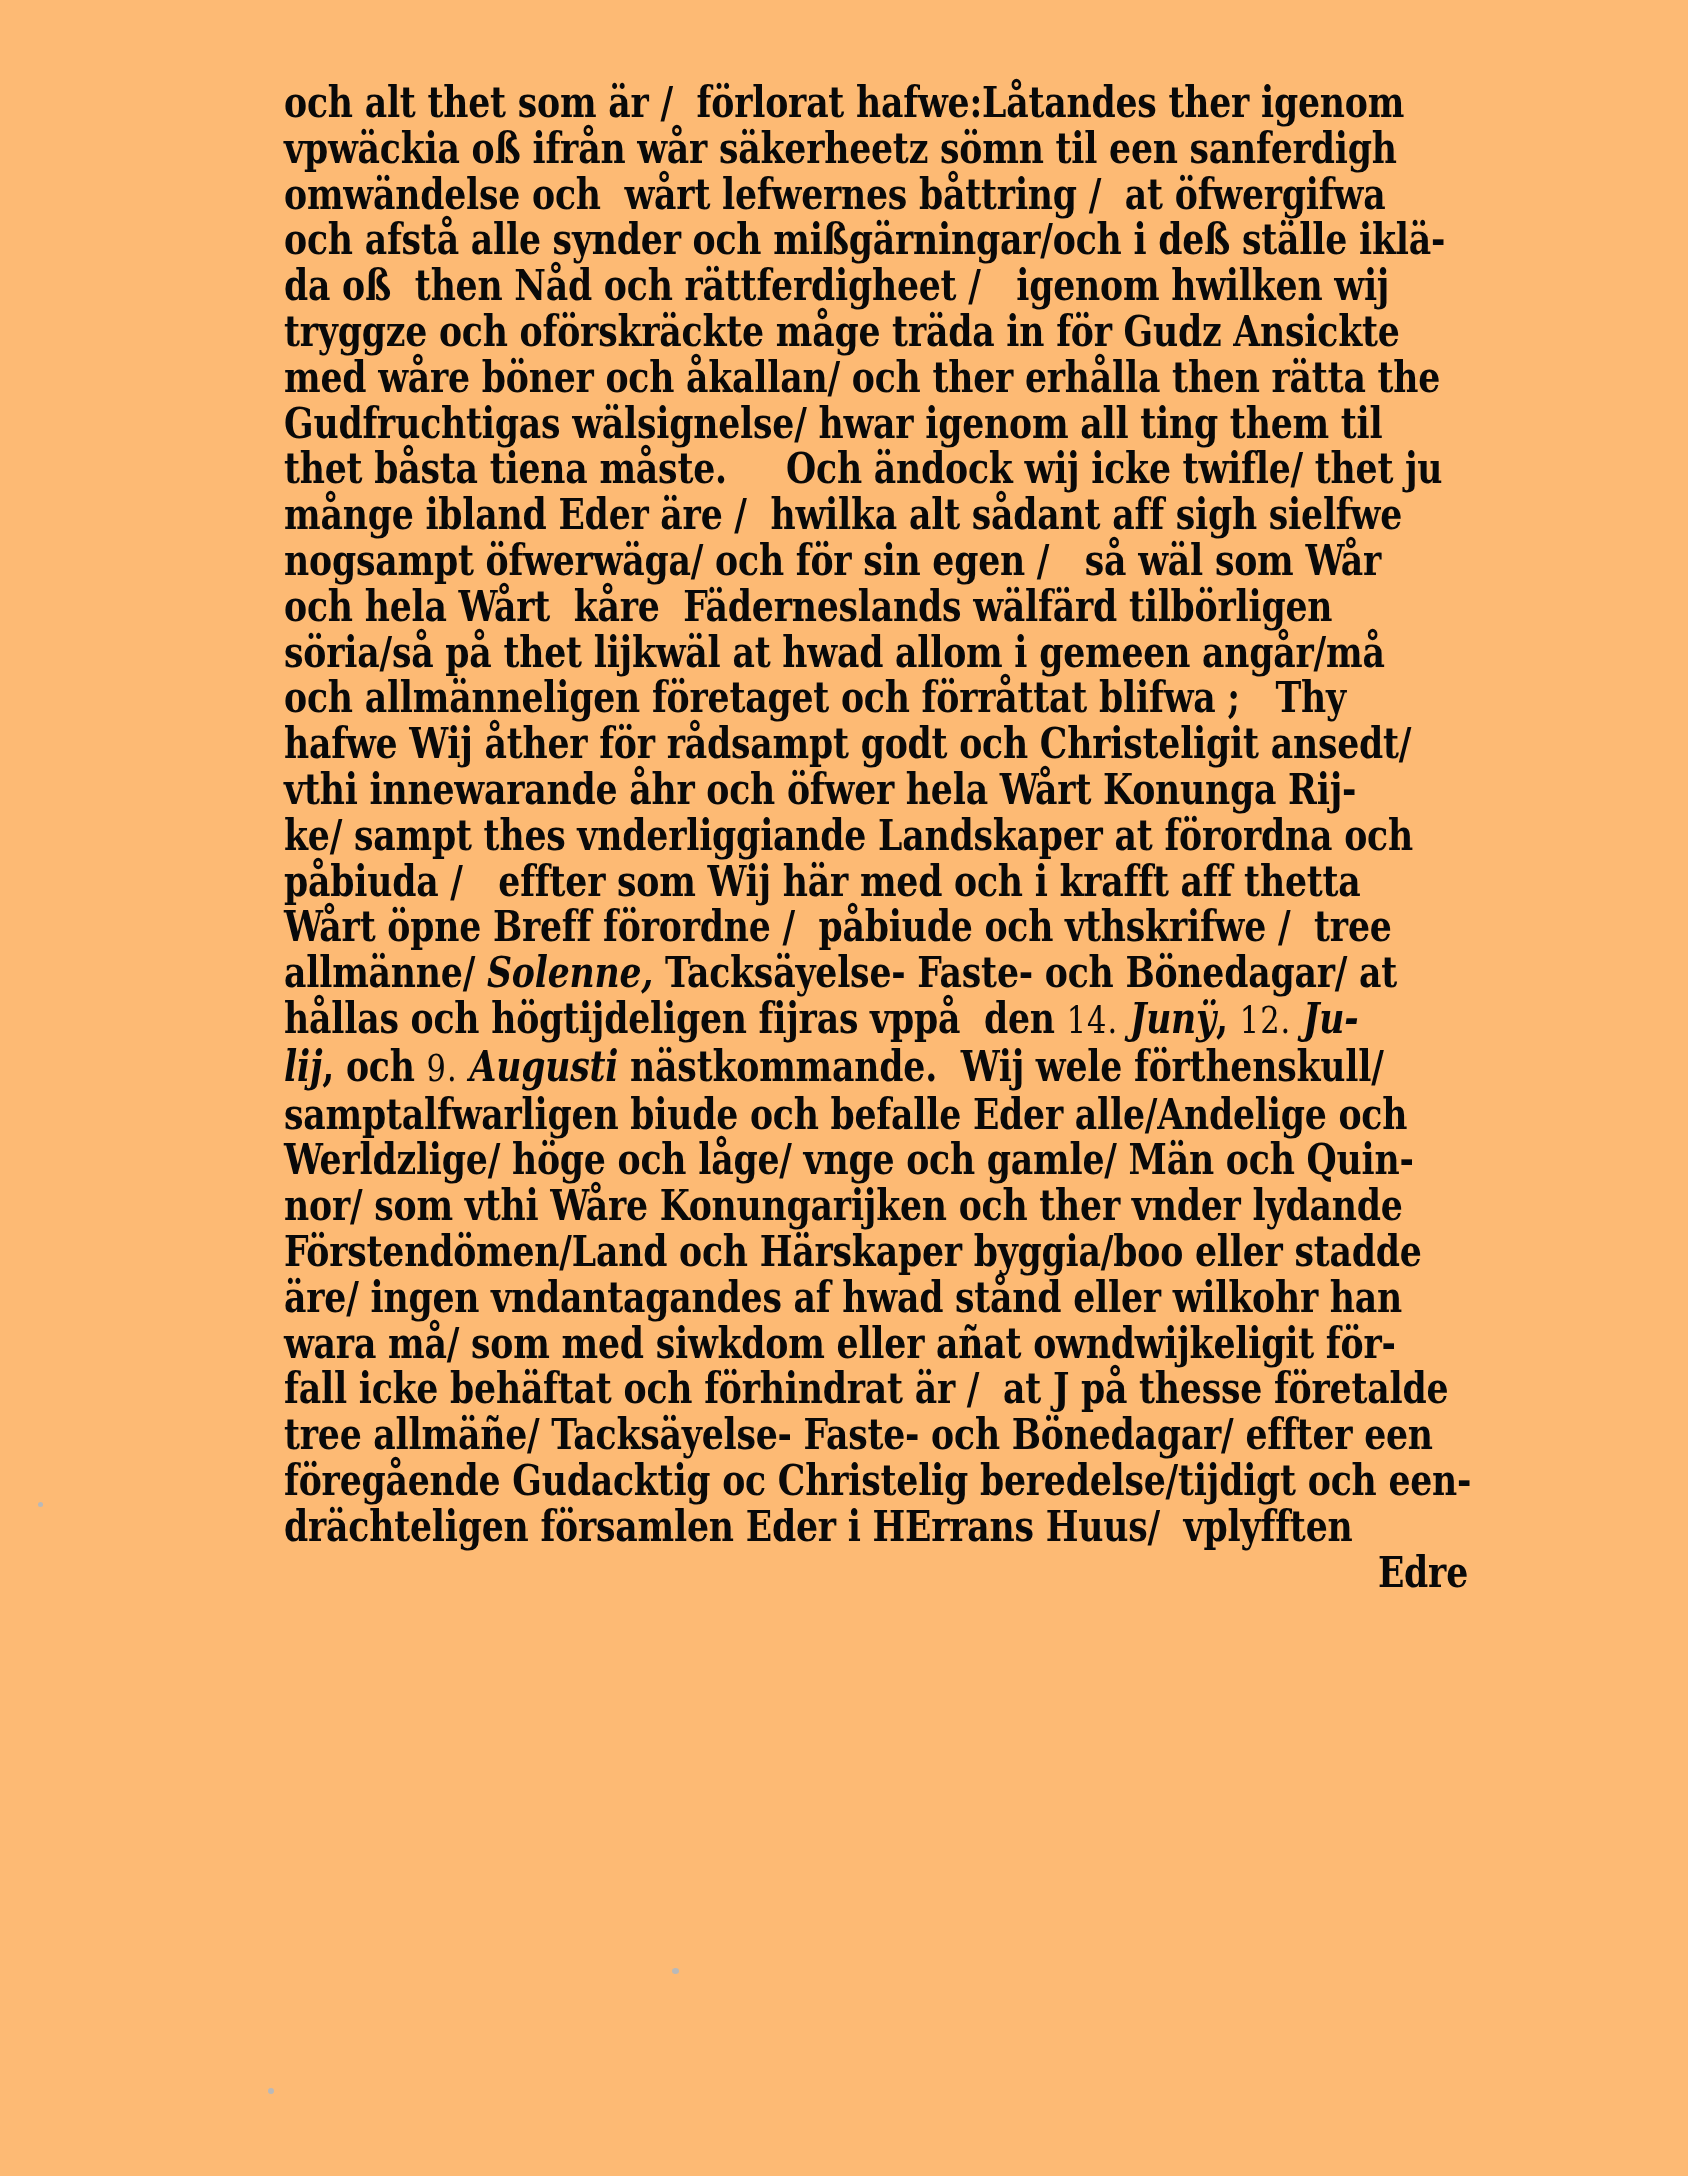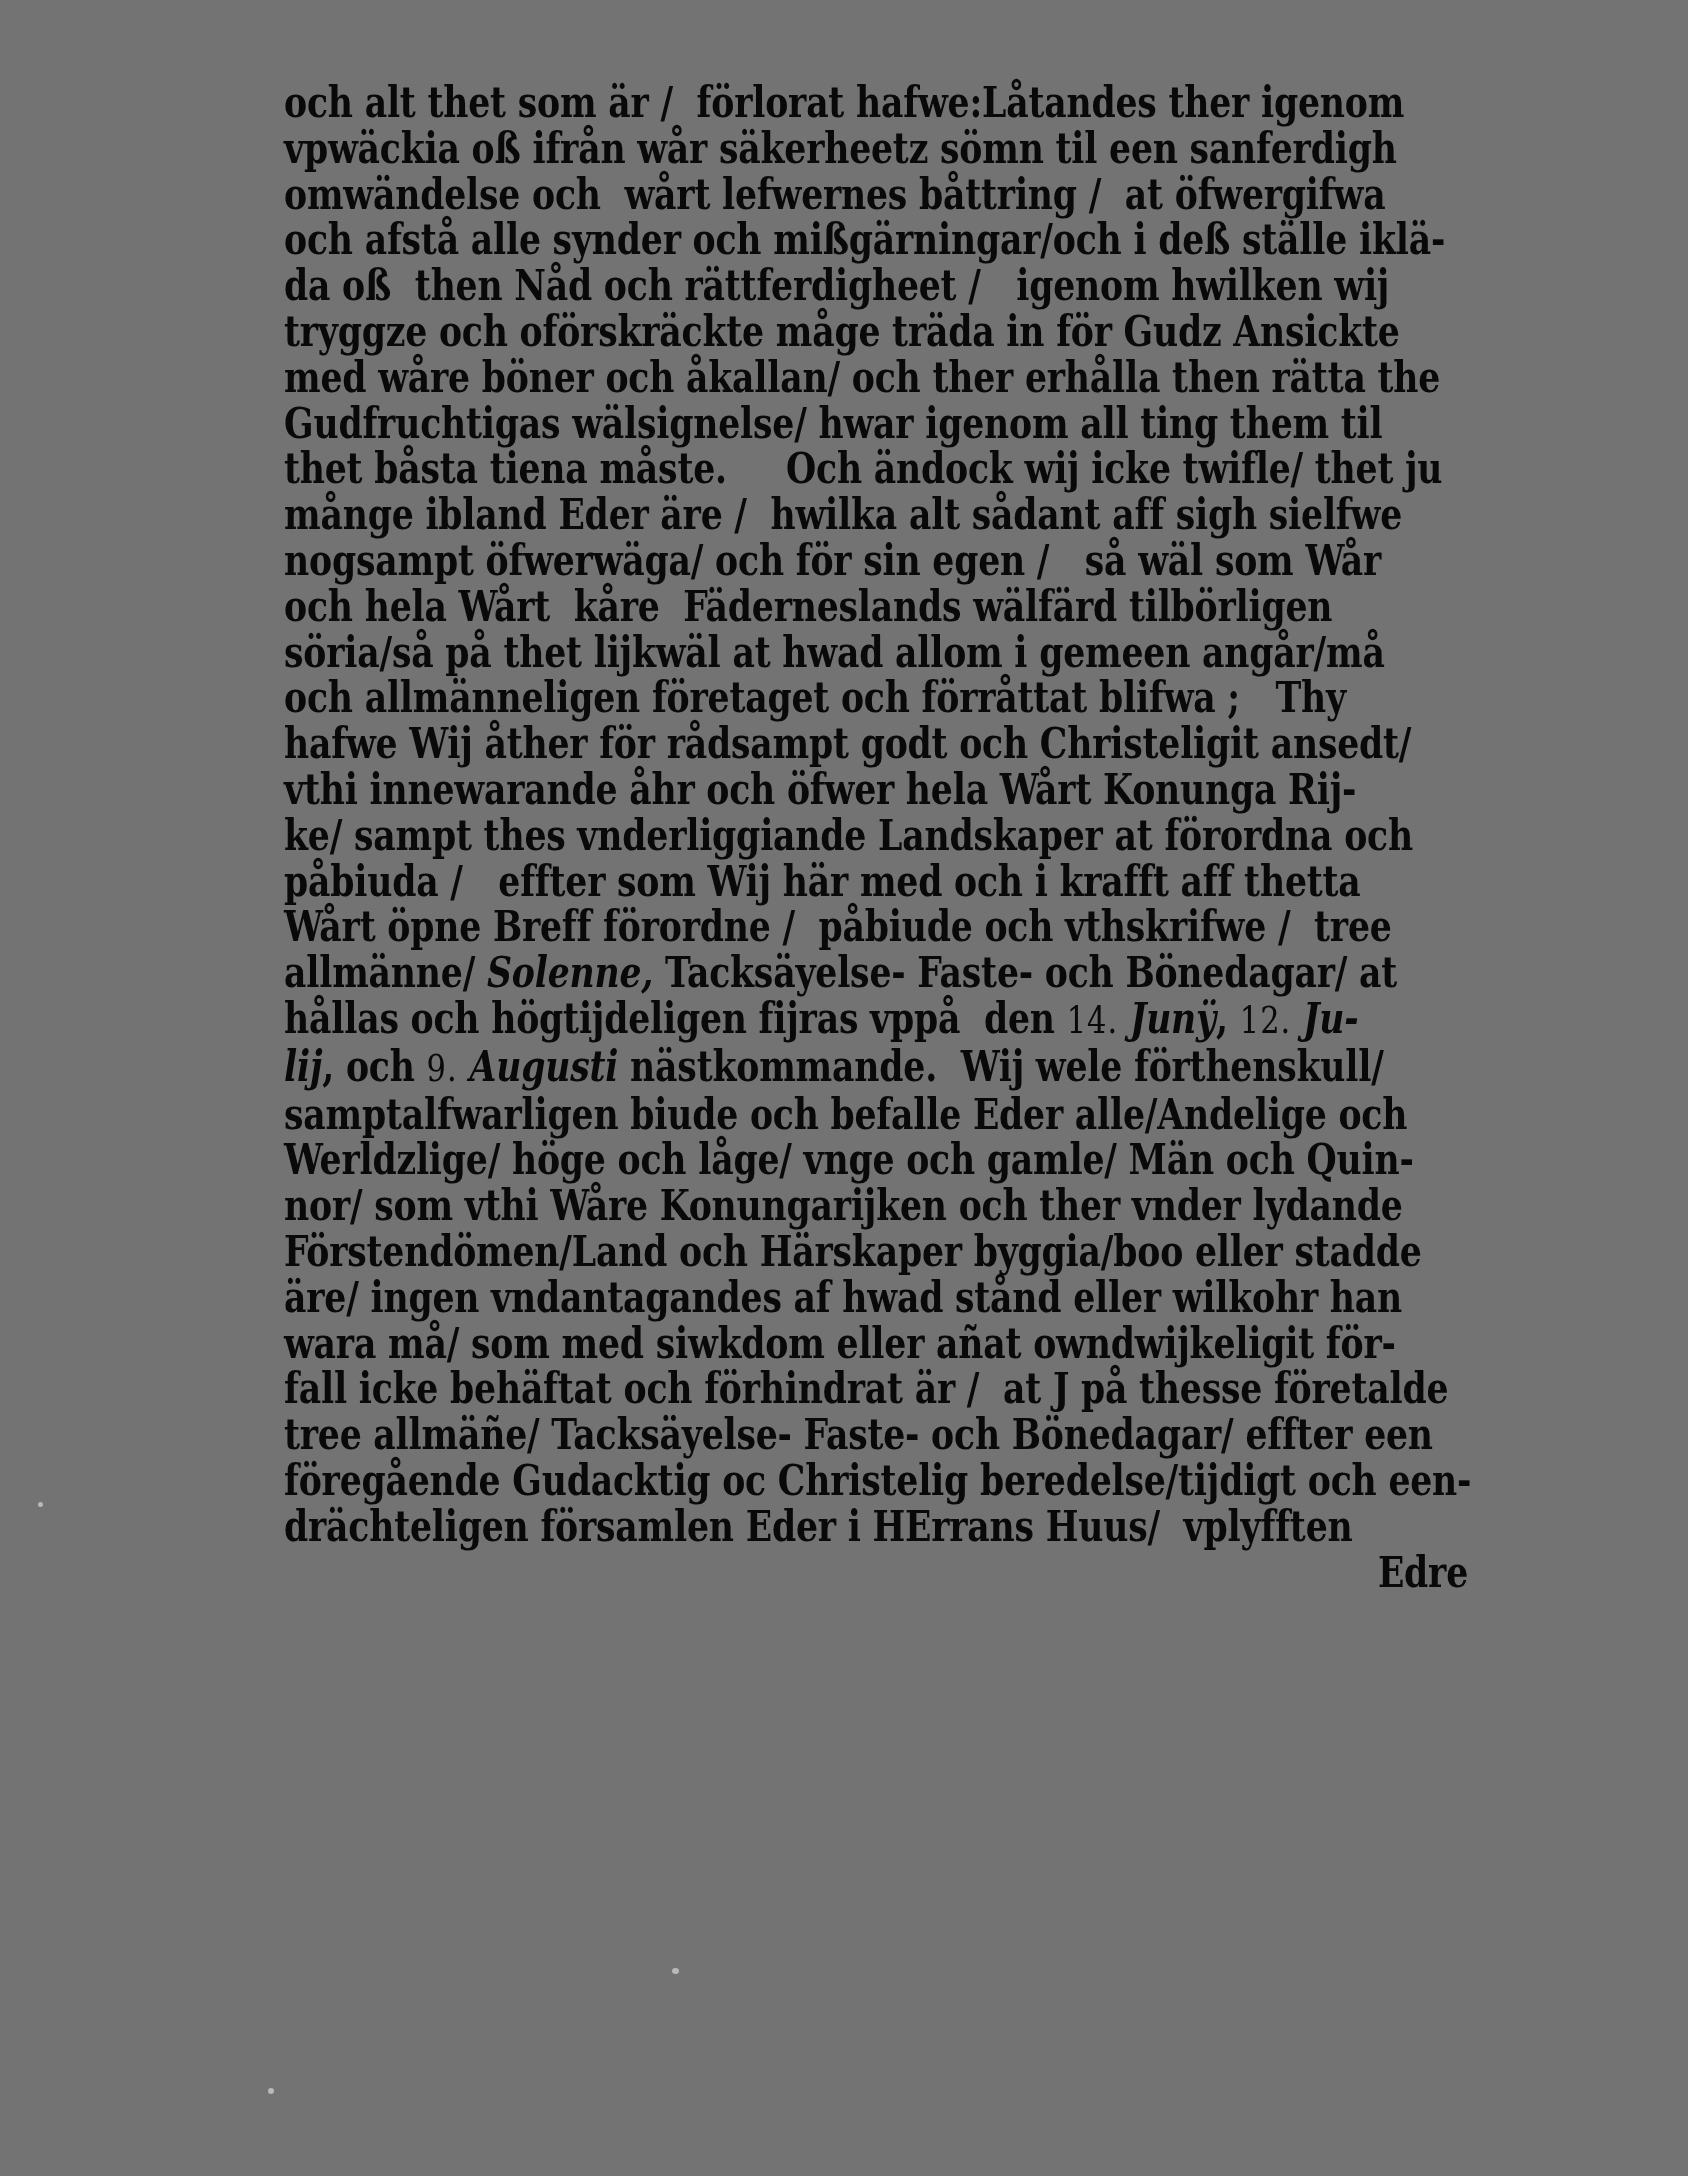--- a/index.html
+++ b/index.html
@@ -11,21 +11,21 @@
     width: 1688px;
     height: 2176px;
     position: relative;
     font-family: "DejaVu Serif", serif;
     overflow: hidden;
   }
 
   #page {
     position: absolute;
     inset: 0;
-    background: #737373;
+    background: #fdba74;
     text-decoration: underline;
   }
 
   
   .speck {
     position: absolute;
     background: #b9b9b9;
     border-radius: 50%;
   }
 

